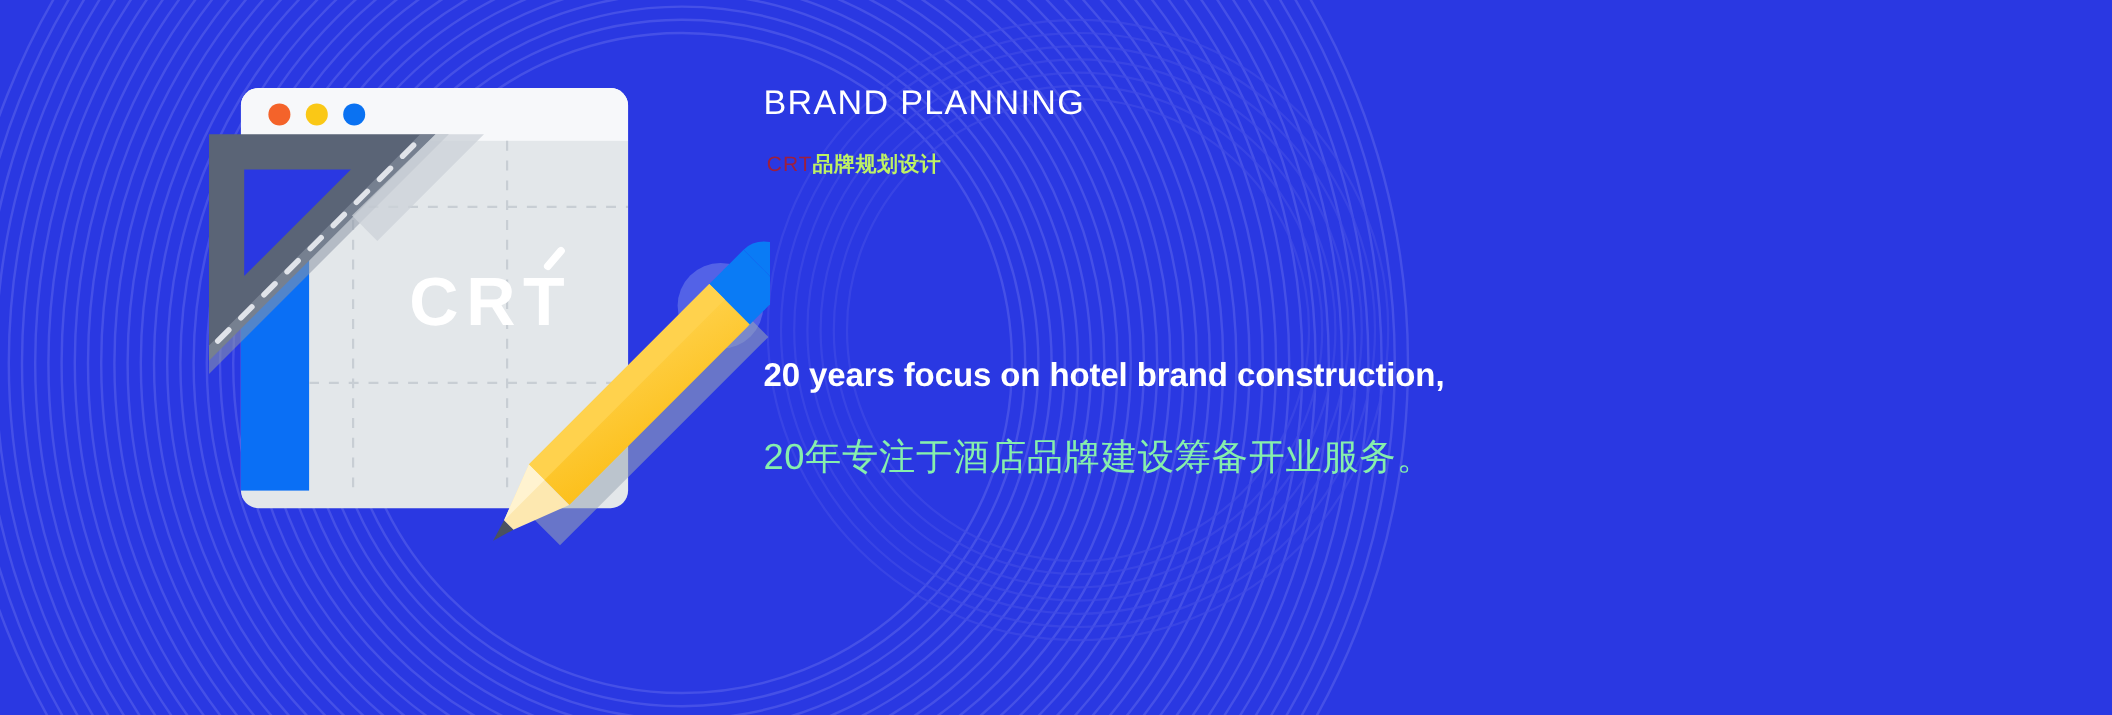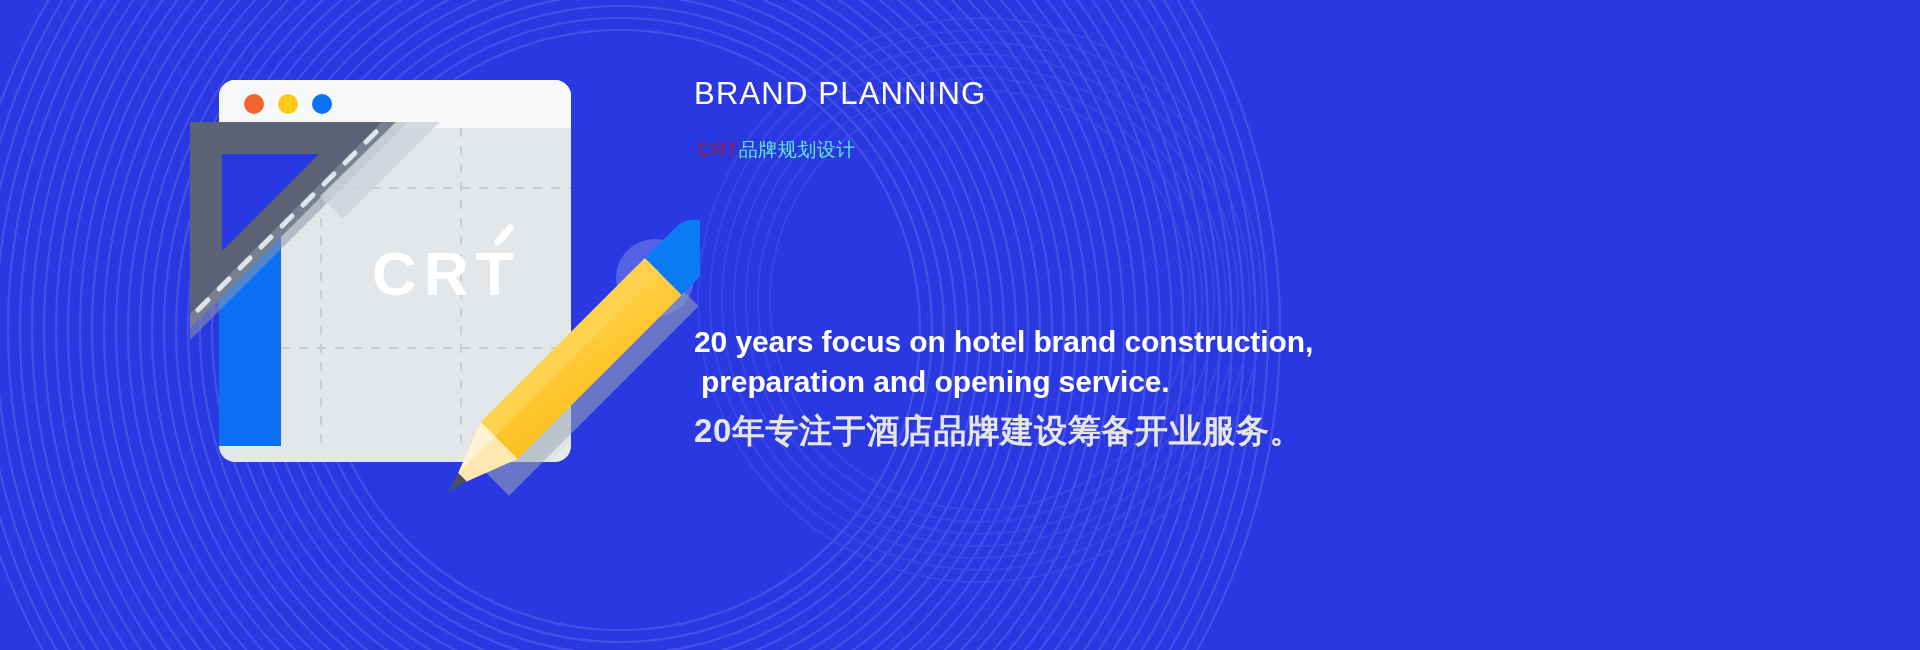--- a/index.html
+++ b/index.html
@@ -26,32 +26,32 @@
     color:#ffffff;font-size:31px;line-height:1.03;
     font-weight:300;letter-spacing:1.2px;
   }
   .heading .hl{display:block;white-space:nowrap;}
 
   .sub{
     position:absolute;left:3px;top:139px;
     font-size:19px;line-height:1.2;letter-spacing:0.5px;white-space:nowrap;
   }
   .sub .sub-crt{color:#9e1f3d;font-weight:400;letter-spacing:1px;}
-  .sub .sub-cn{color:#5eead4;font-weight:400;}
+  .sub .sub-cn{color:#bef264;font-weight:700;}
 
   .tagline{position:absolute;left:0;top:322px;width:760px;}
   .tag-en{
     color:#ffffff;font-size:30px;line-height:1.33;
     font-weight:700;letter-spacing:-0.1px;
   }
   .tag-en .tl{display:block;white-space:nowrap;}
   .tag-en .tl.l2{padding-left:7px;}
   .tag-cn{
-    margin-top:8px;color:#e5e5e5;font-size:33px;line-height:1.25;
-    font-weight:700;letter-spacing:0.6px;white-space:nowrap;
+    margin-top:32px;color:#86efac;font-size:33px;line-height:1.25;
+    font-weight:400;letter-spacing:0.6px;white-space:nowrap;
   }
 </style>
 </head>
 <body>
 
 <div class="banner">
 
   <div class="bg-arcs">
     <svg width="1920" height="650" viewBox="0 0 1920 650" xmlns="http://www.w3.org/2000/svg">
       <defs>
@@ -200,19 +200,18 @@
       <span class="hl">BRAND PLANNING</span>
     </div>
 
     <div class="sub">
       <span class="sub-crt">CRT</span><span class="sub-cn">品牌规划设计</span>
     </div>
 
     <div class="tagline">
       <div class="tag-en">
         <span class="tl l1">20 years focus on hotel brand construction,</span>
-        <span class="tl l2">preparation and opening service.</span>
       </div>
       <div class="tag-cn">20年专注于酒店品牌建设筹备开业服务。</div>
     </div>
 
   </div>
 </div>
 
 </body></html>

